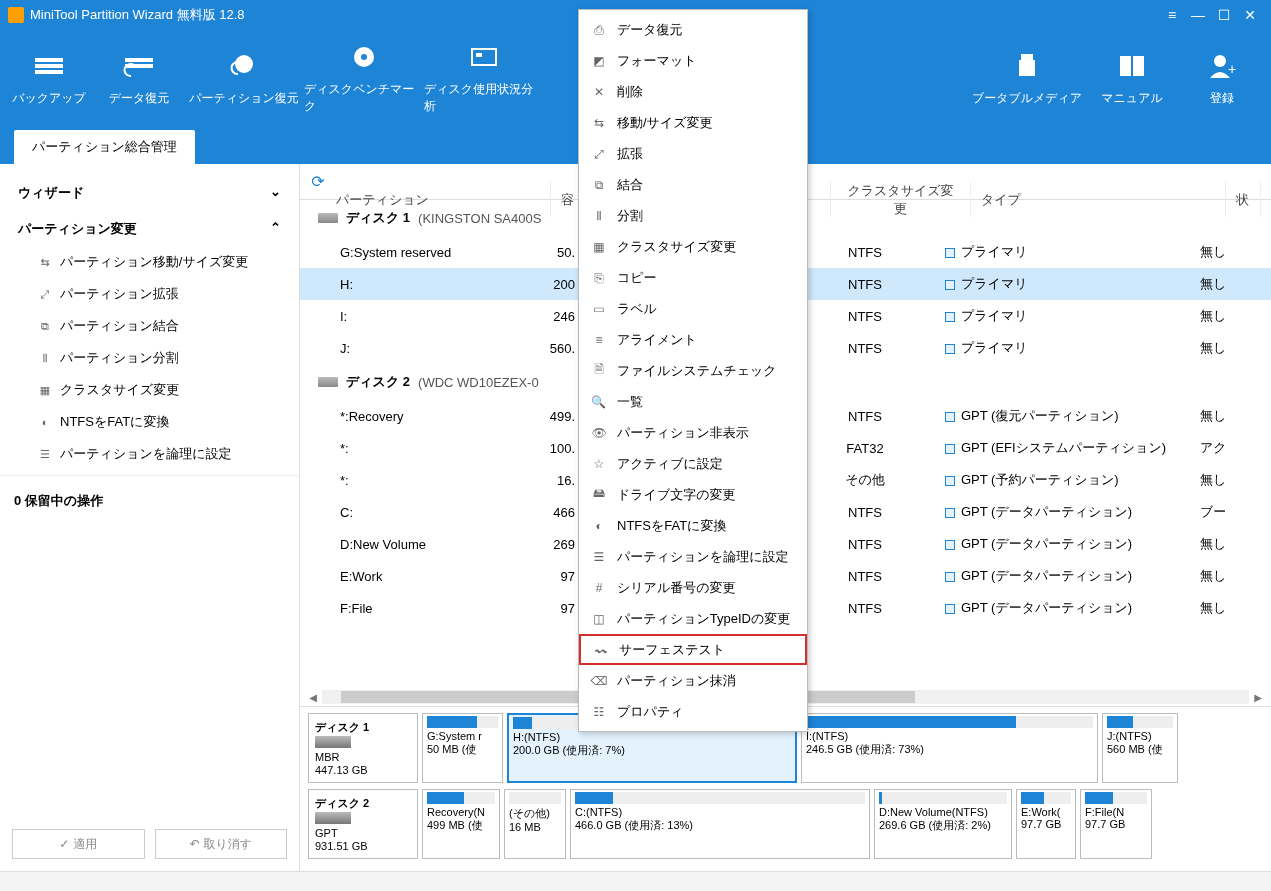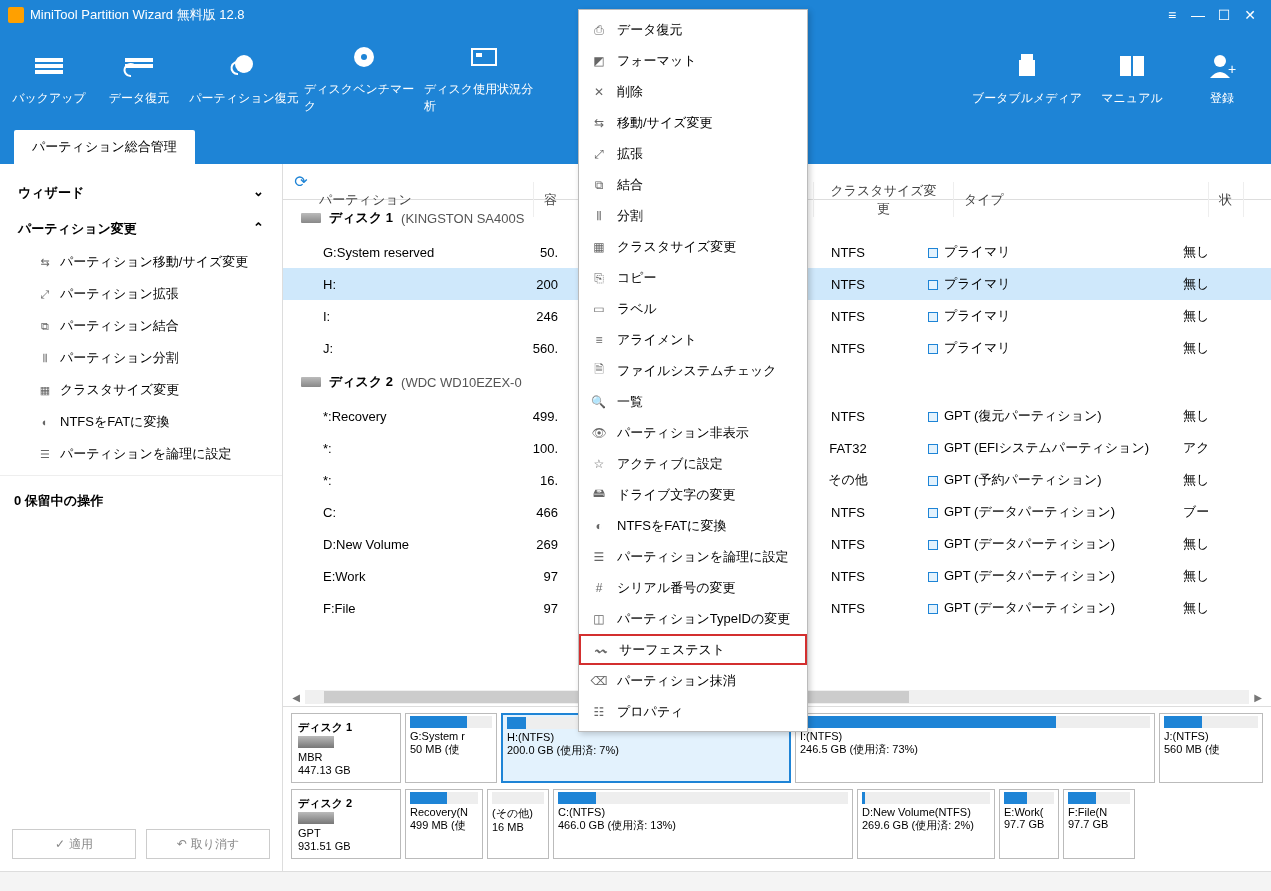--- a/index.html
+++ b/index.html
@@ -354,42 +354,42 @@
     </div>
 
     <div class="diskmap-area" id="diskmaps">
         <div class="diskmap-row">
     <div class="diskmap-label">
       <b>ディスク 1</b>
             <div class="dicon"></div>
             <span>MBR</span>
             <span>447.13 GB</span>
     </div>
-          <div class="diskmap-part" style="width:92px">
+          <div class="diskmap-part" style="width:81px">
       <div class="usage-bar">
               <div class="usage-fill" style="width:70%"></div>
             </div>
       <span>G:System r</span>
             <span>50 MB (使</span>
     </div>
           <div class="diskmap-part sel" style="width:290px">
       <div class="usage-bar">
               <div class="usage-fill" style="width:7%"></div>
             </div>
       <span>H:(NTFS)</span>
             <span>200.0 GB (使用済: 7%)</span>
     </div>
-          <div class="diskmap-part" style="width:360px">
+          <div class="diskmap-part" style="width:297px">
       <div class="usage-bar">
               <div class="usage-fill" style="width:73%"></div>
             </div>
       <span>I:(NTFS)</span>
             <span>246.5 GB (使用済: 73%)</span>
     </div>
-          <div class="diskmap-part" style="width:104px">
+          <div class="diskmap-part" style="width:76px">
       <div class="usage-bar">
               <div class="usage-fill" style="width:40%"></div>
             </div>
       <span>J:(NTFS)</span>
             <span>560 MB (使</span>
     </div>
         </div>
         <div class="diskmap-row">
     <div class="diskmap-label">
       <b>ディスク 2</b>

